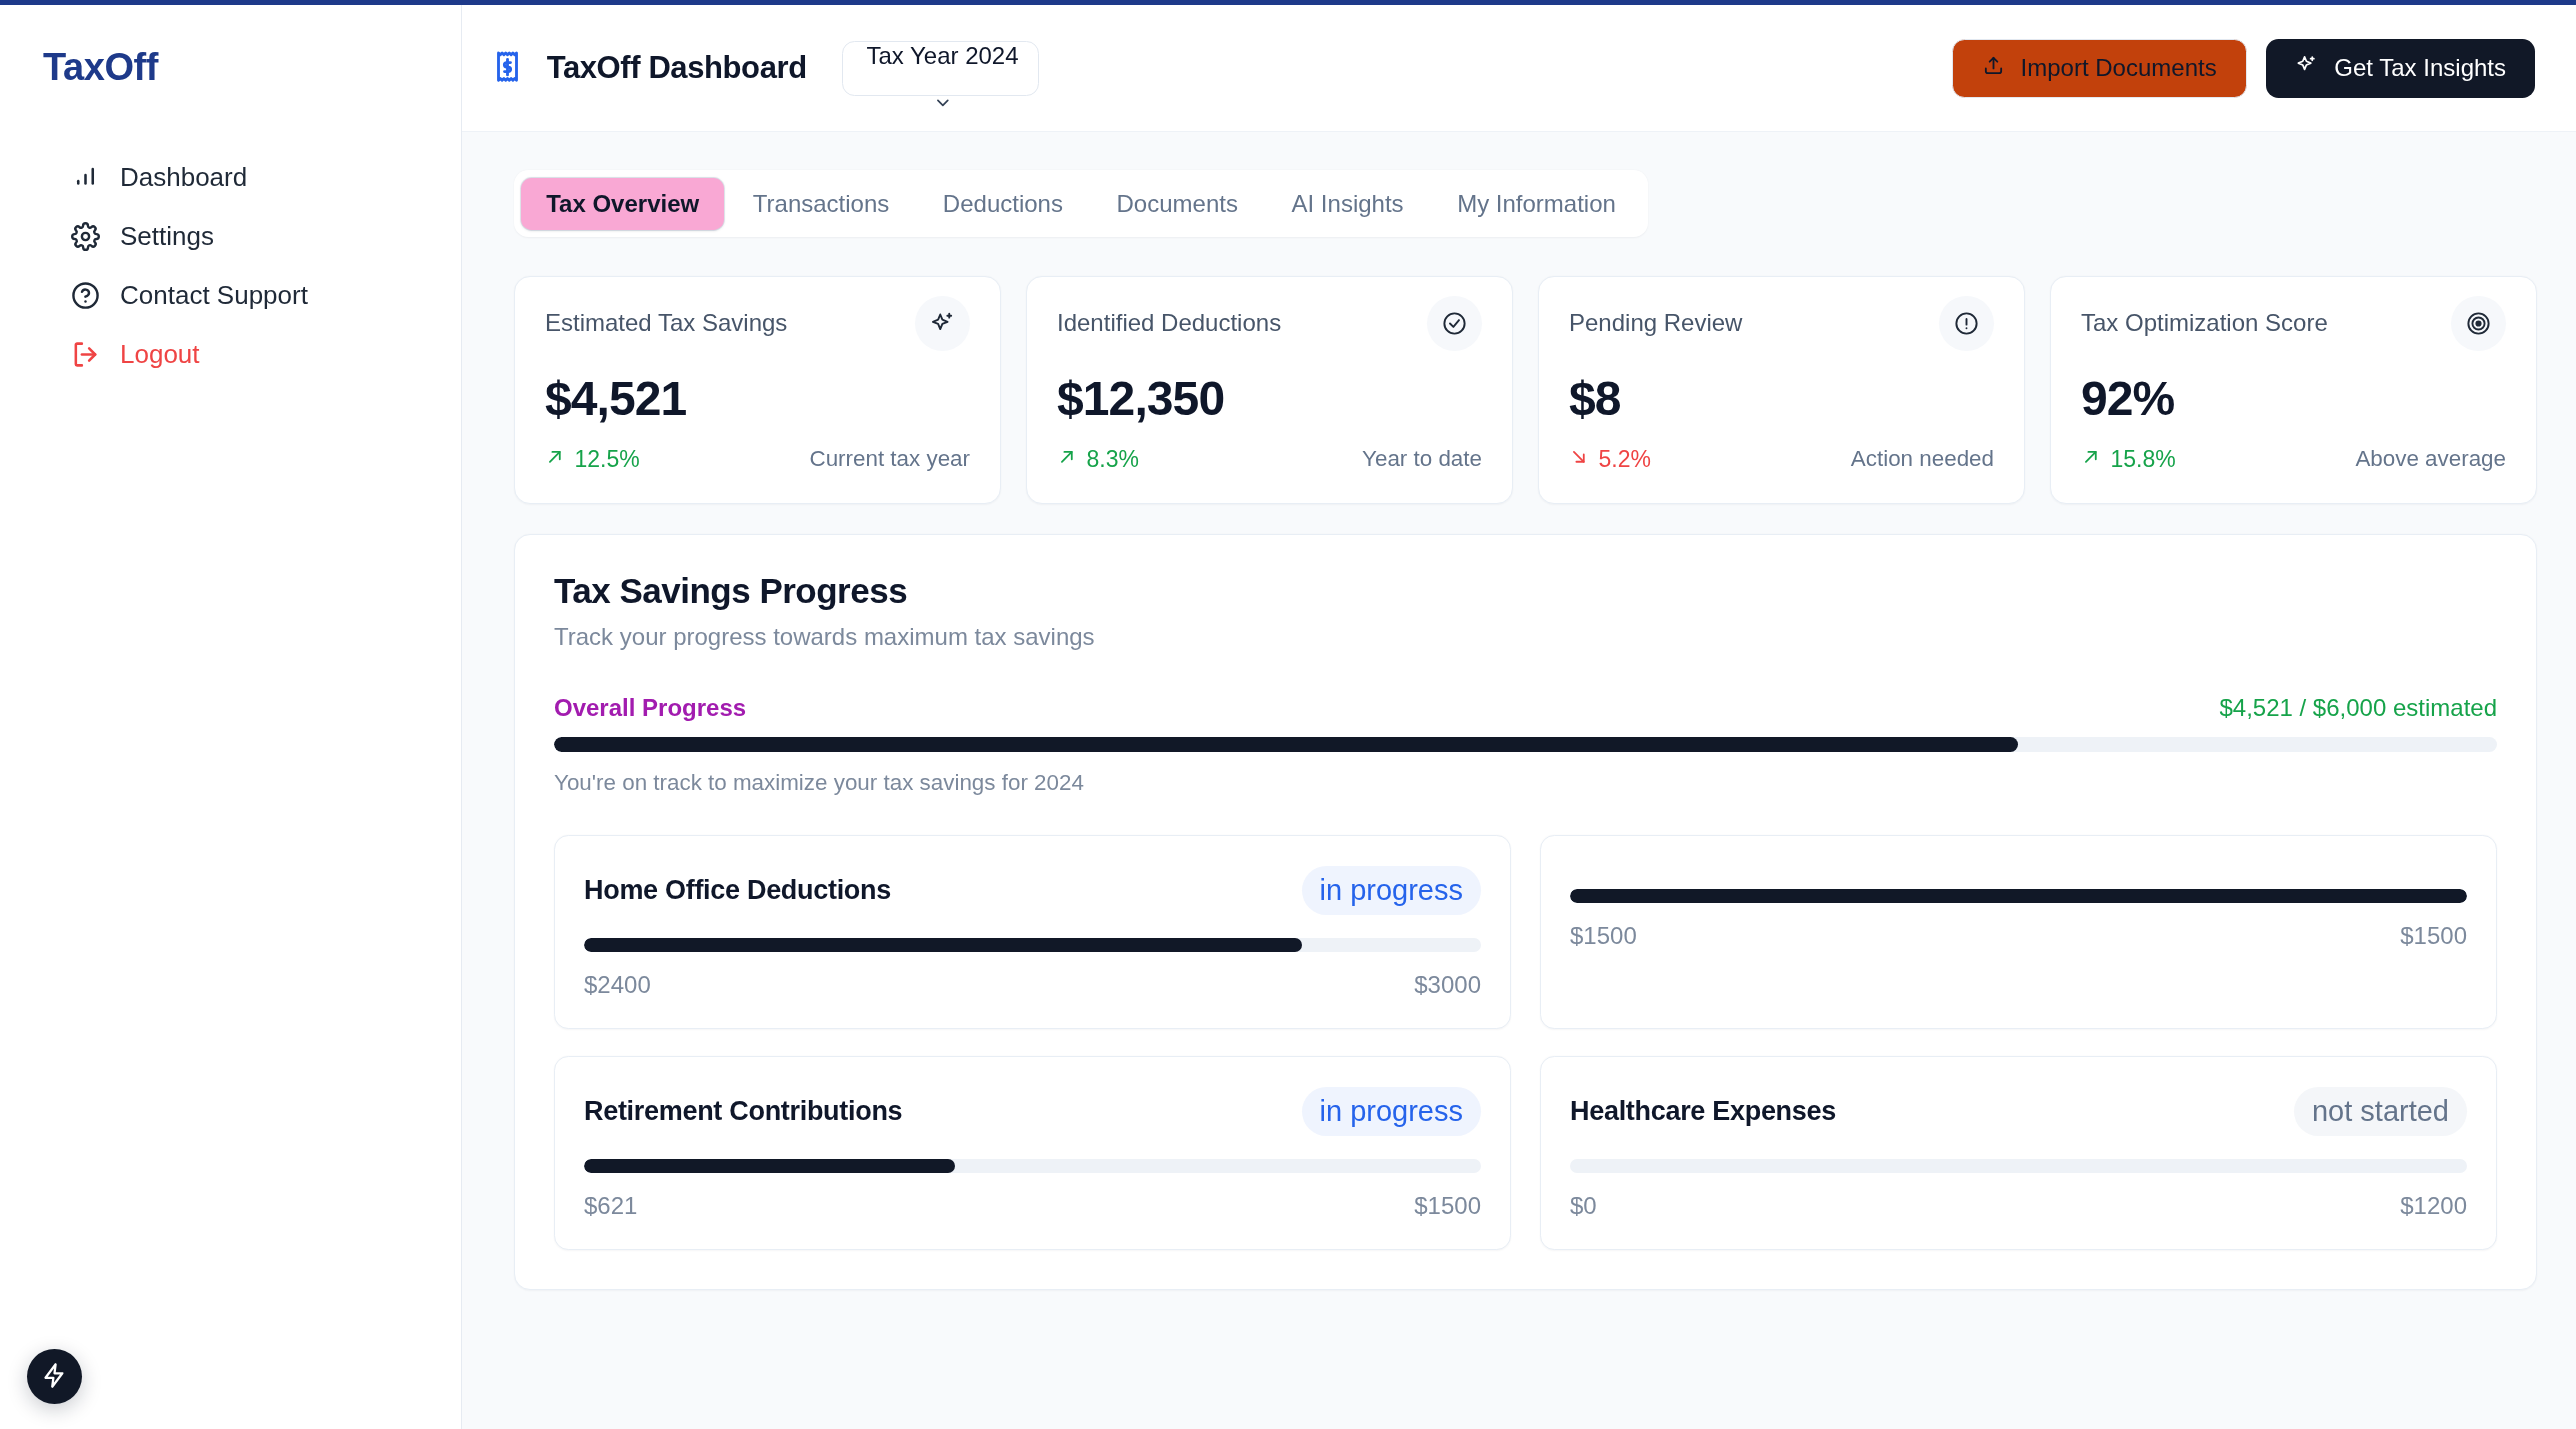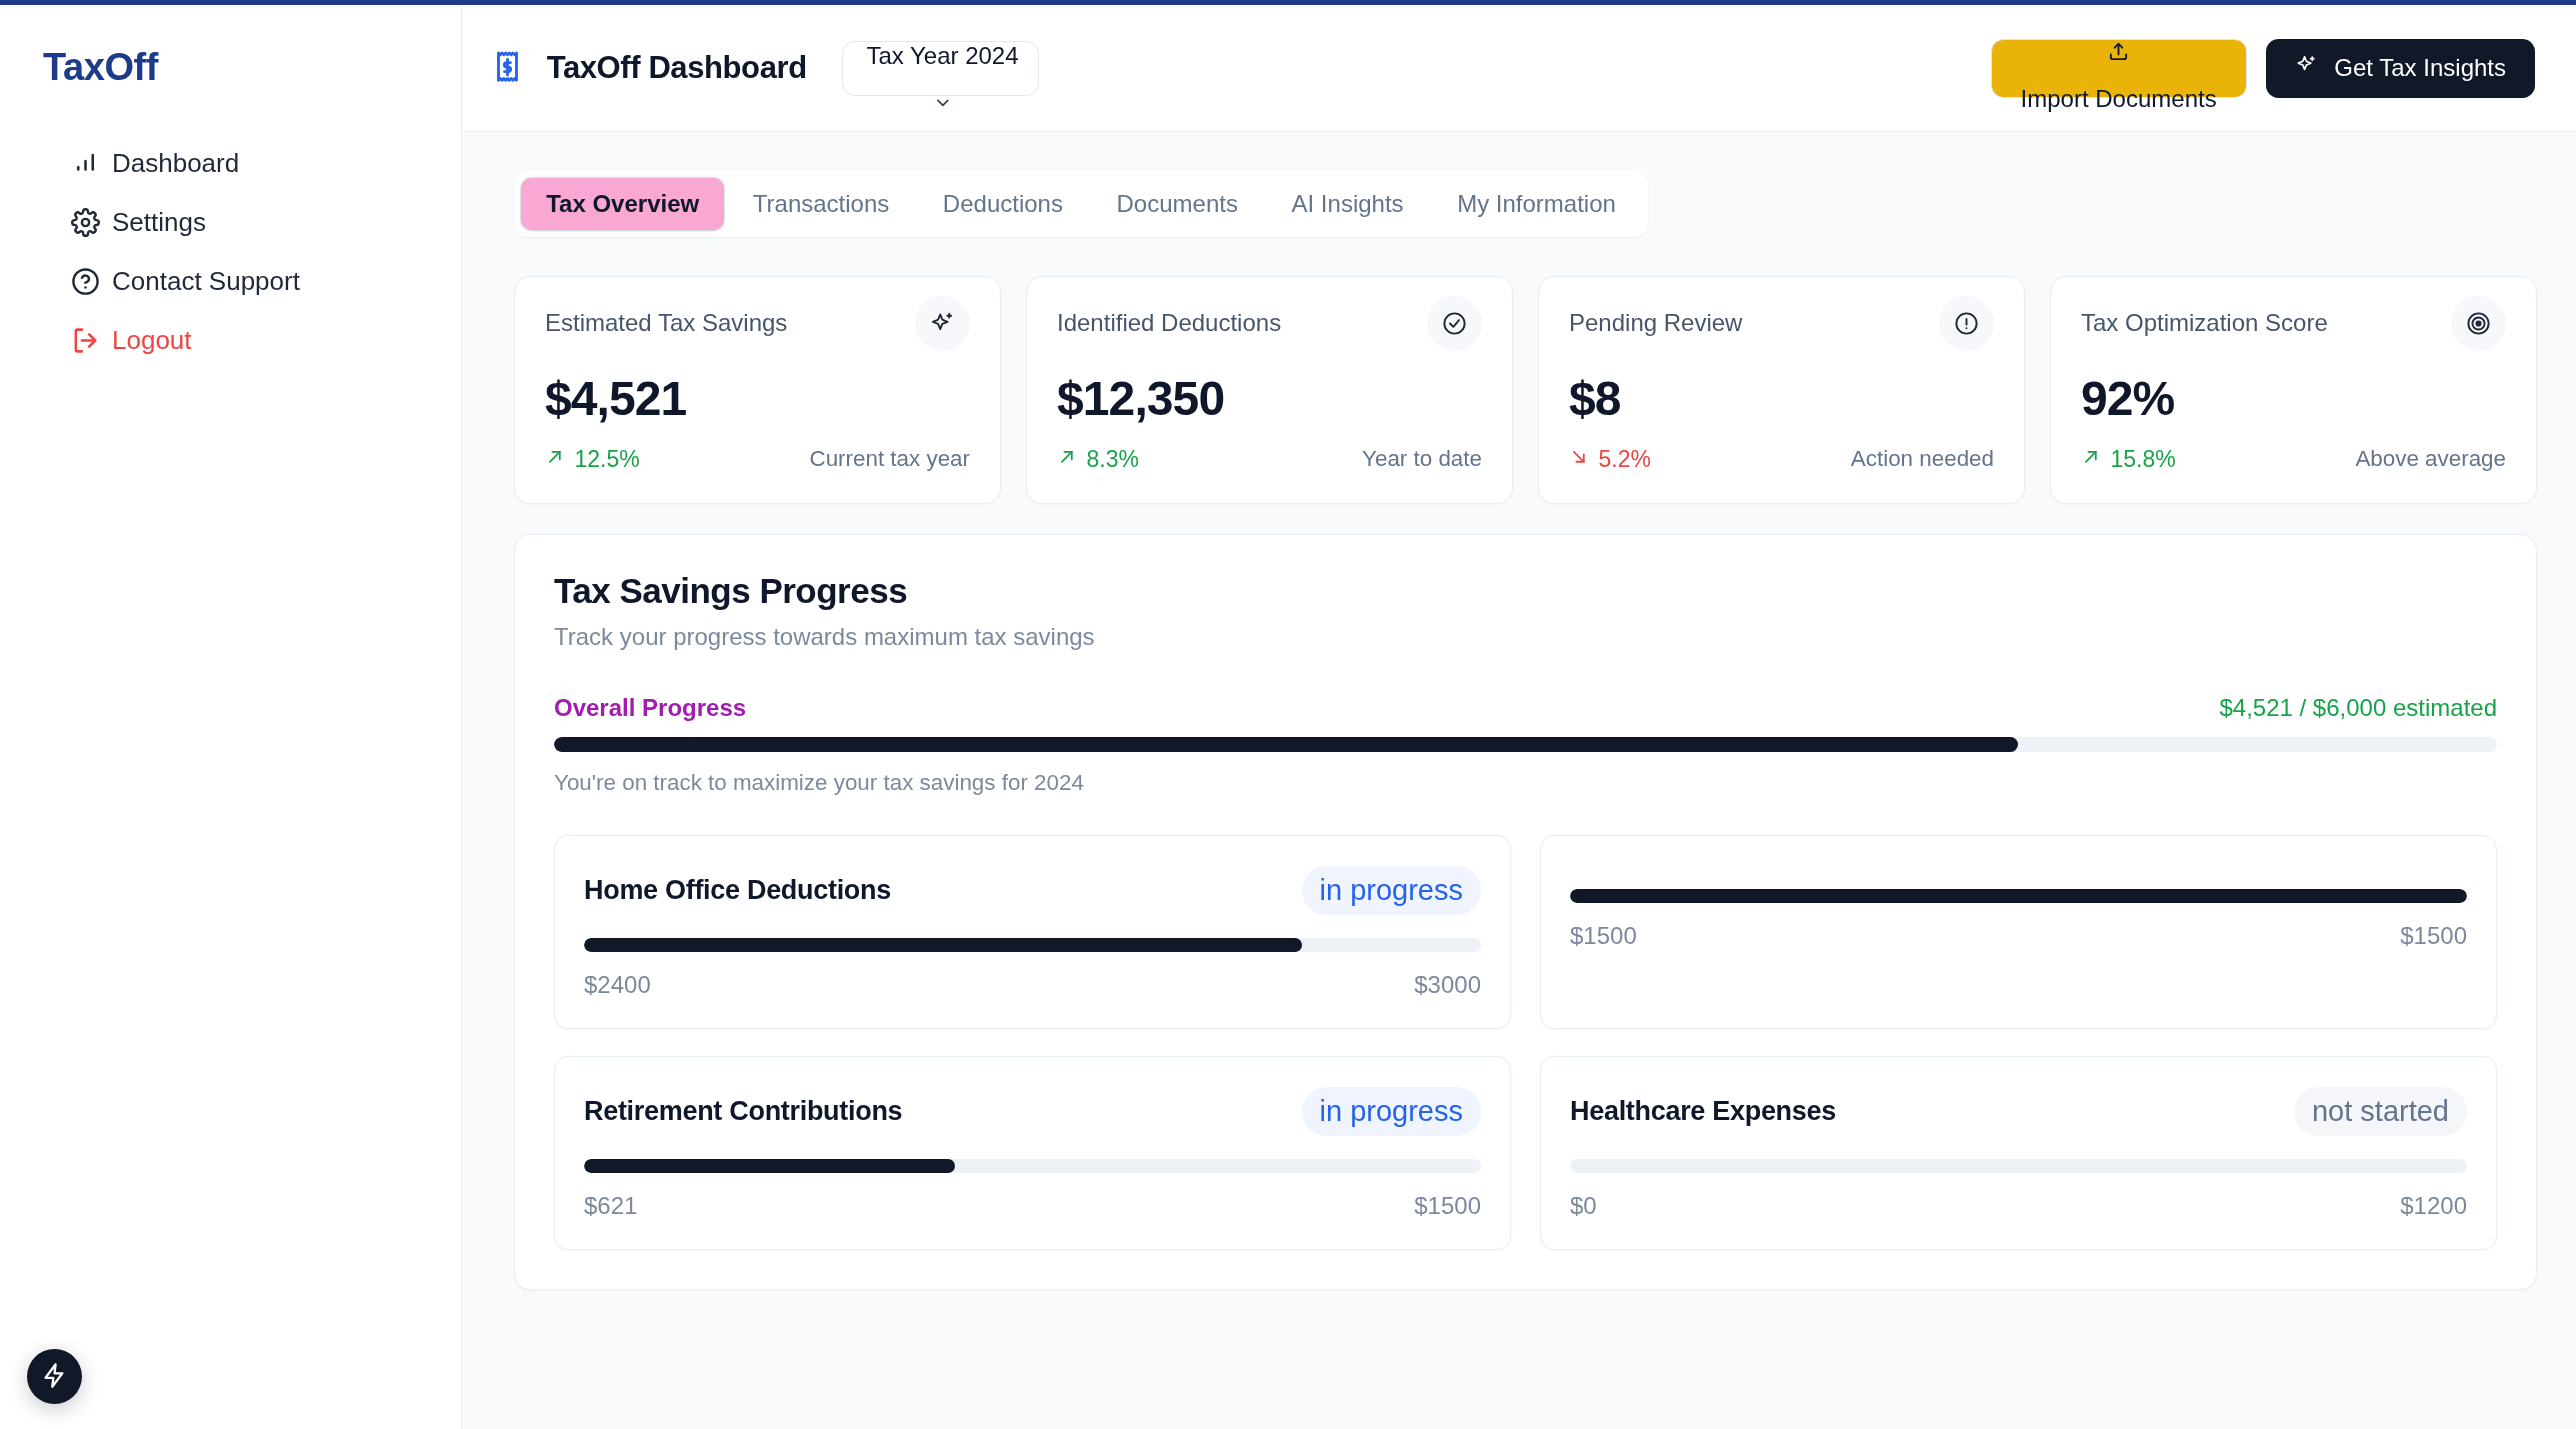--- a/index.html
+++ b/index.html
@@ -40,23 +40,24 @@
     position: absolute;
     top: 41px; left: 43px;
     font-size: 38px;
     font-weight: bold;
     color: #1e3a8a;
     letter-spacing: -0.4px;
   }
   #nav { position: absolute; top: 143px; left: 0; width: 100%; }
   .nav-item {
     display: flex;
+    align-items: center;
     height: 59px;
     padding-left: 70px;
-    gap: 12px;
+    gap: 20px;
     cursor: pointer;
   }
   .nav-item .nav-icon {
     width: 30px; height: 30px;
     display: flex; align-items: center; justify-content: center;
     flex: 0 0 30px;
   }
   .nav-item .nav-label {
     font-size: 26px;
     color: #1f2937;
@@ -112,23 +113,22 @@
     display: flex;
     align-items: center;
     gap: 16px;
     padding: 0 29px;
     font-size: 24px;
     cursor: pointer;
     white-space: nowrap;
   }
   .btn-outline {
     border: 0.9px solid #e2e8f0;
-    background: #eab308;
+    background: #c2410c;
     color: #0f172a;
-    flex-direction: column;
   }
   .btn-primary {
     background: #111827;
     color: #ffffff;
     border: none;
   }
 
   
   #content { padding: 38px 39px 0 52px; }
 

